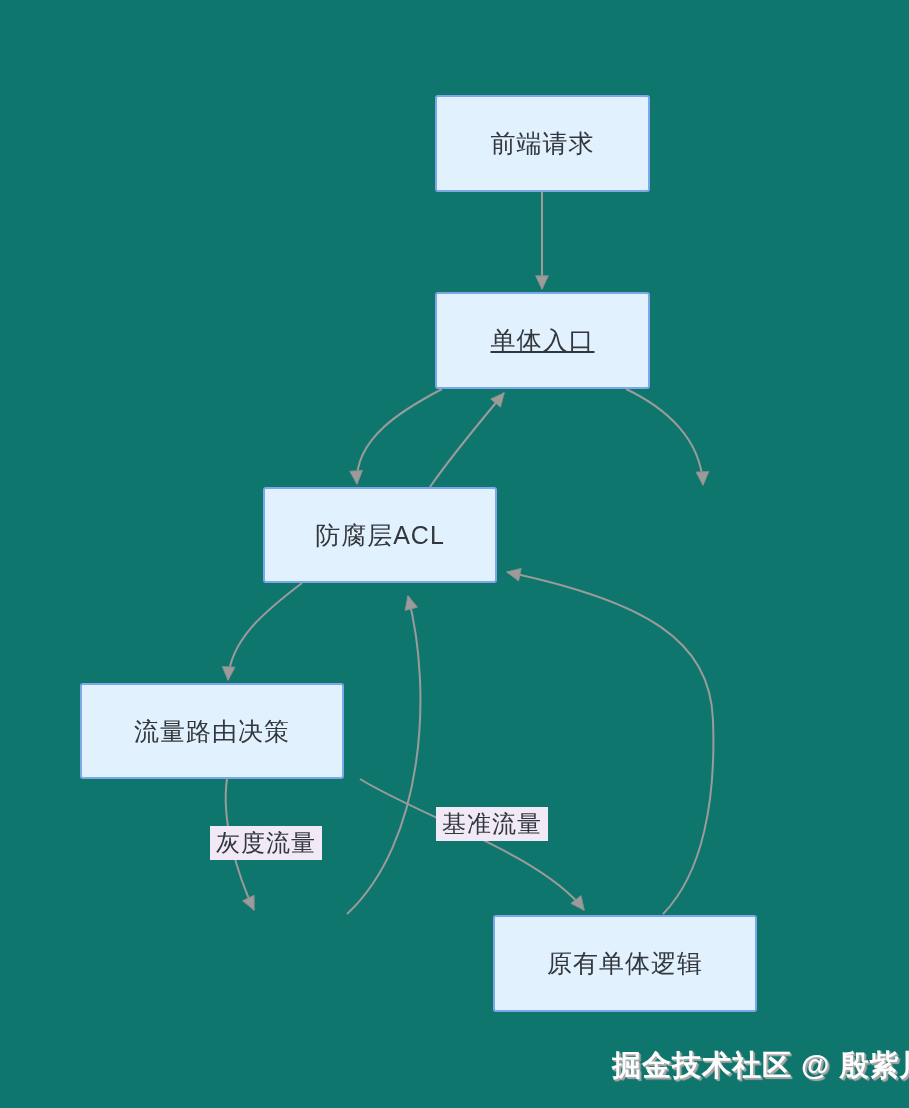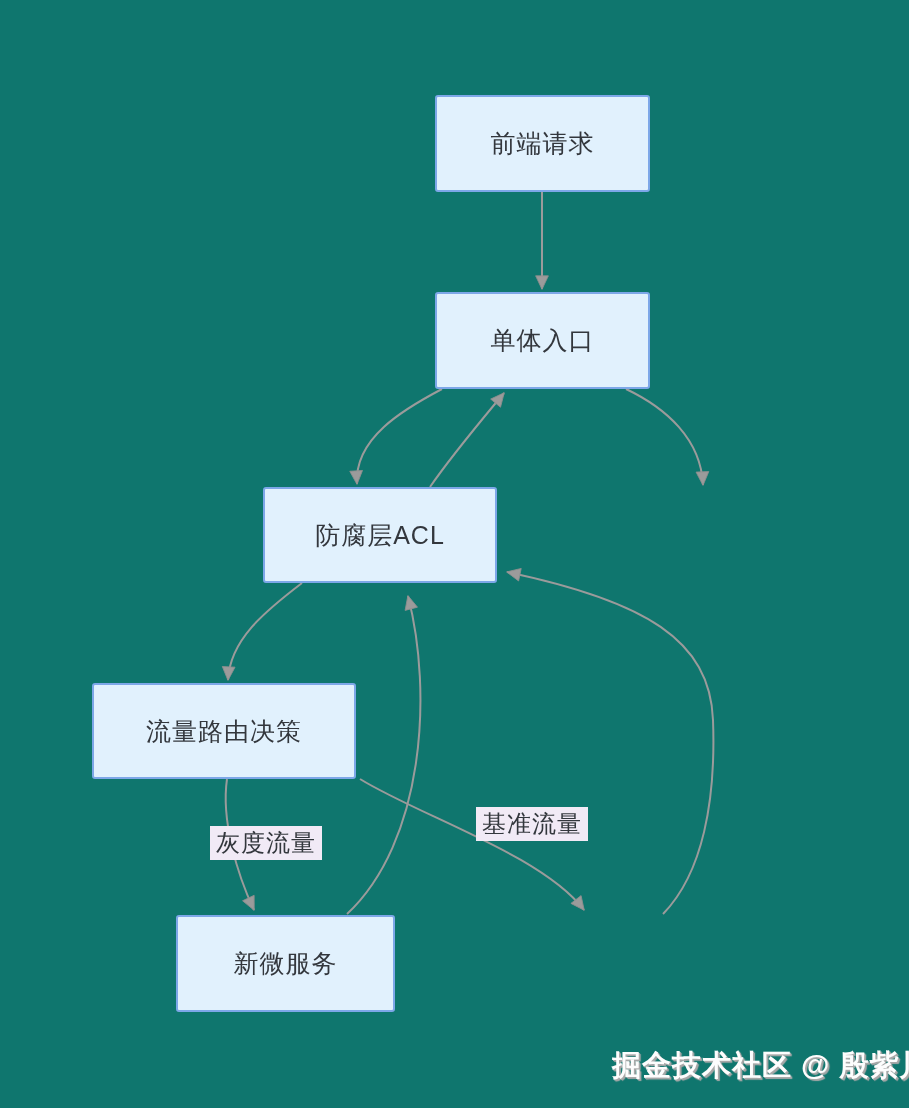--- a/index.html
+++ b/index.html
@@ -41,39 +41,39 @@
     background: var(--node-fill);
     border: 2px solid var(--node-border);
     border-radius: 3px;
     color: var(--text);
     font-size: 25px;
     letter-spacing: 1px;
     text-align: center;
     z-index: 2;
   }
   .node-frontend-request  { left: 435px; top: 95px;  width: 215px; height: 97px; }
-  .node-monolith-entry    { left: 435px; top: 292px; width: 215px; height: 97px; }
+  .node-monolith-entry    { left: 435px; top: 292px; width: 215px; height: 97px; text-decoration: underline; }
   .node-acl               { left: 263px; top: 487px; width: 234px; height: 96px; text-align: center; }
   .node-frontend-response { left: 597px; top: 488px; width: 216px; height: 96px; }
-  .node-routing-decision  { left: 92px;  top: 683px; width: 264px; height: 96px; }
+  .node-routing-decision  { left: 80px;  top: 683px; width: 264px; height: 96px; }
   .node-new-microservice  { left: 176px; top: 915px; width: 219px; height: 97px; }
   .node-legacy-monolith   { left: 493px; top: 915px; width: 264px; height: 97px; }
 
   .edge-label {
     position: absolute;
     background: var(--edge-label-bg);
     color: var(--text);
     font-size: 24px;
     letter-spacing: 1px;
     padding: 4px 6px;
     line-height: 1.1;
     z-index: 3;
   }
   .edge-label-gray     { left: 178px; top: 826px; margin-left: 32px; }
-  .edge-label-baseline { left: 436px; top: 807px; margin-left: 40px; }
+  .edge-label-baseline { left: 436px; top: 807px; }
 
   .watermark {
     position: absolute;
     left: 612px;
     top: 1046px;
     font-size: 29px;
     font-weight: 700;
     letter-spacing: 1px;
     color: #fdfdfd;
     text-shadow: 2px 2px 1px #a8a8a8, 1px 1px 0 #bcbcbc;
@@ -113,24 +113,24 @@
 
   <div class="node node-acl">
     <span>防腐层ACL</span>
   </div>
 
 
   <div class="node node-routing-decision">
     <span>流量路由决策</span>
   </div>
 
-  <div class="node node-new-microservice">
-    <span>新微服务</span>
+
+  <div class="node node-legacy-monolith">
+    <span>原有单体逻辑</span>
   </div>
-
 
   <div class="edge-label edge-label-gray">灰度流量</div>
 
   <div class="edge-label edge-label-baseline">基准流量</div>
 
   <div class="watermark">掘金技术社区 @ 殷紫川</div>
 
 </div>
 
 </body></html>

